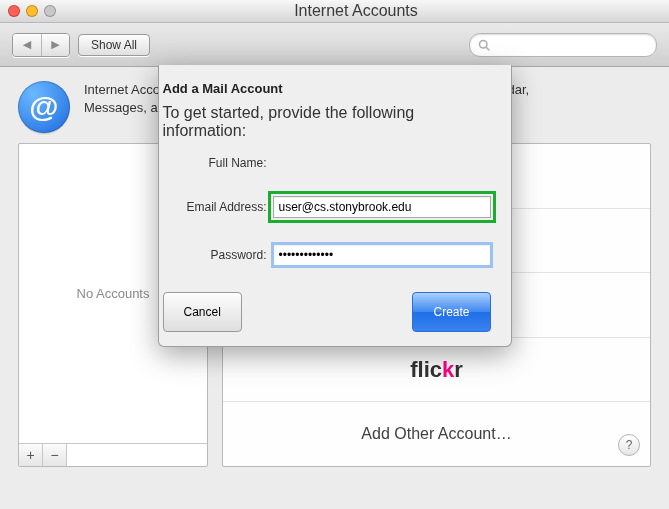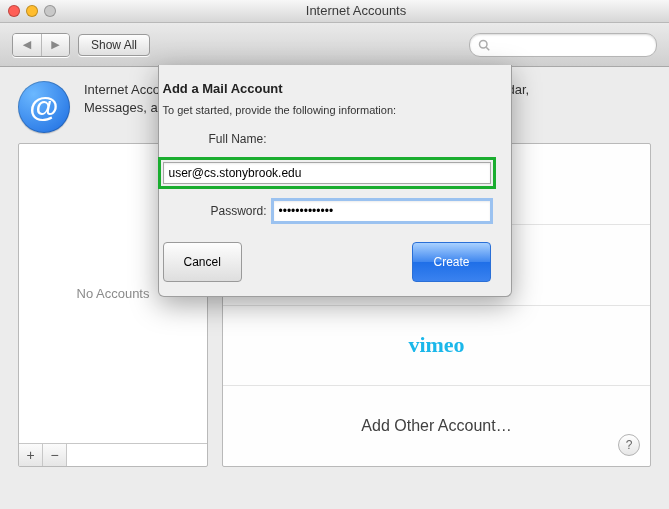--- a/index.html
+++ b/index.html
@@ -9,21 +9,21 @@
   font-size:13px;color:#222;
   background:#ececec;
   position:relative;overflow:hidden;
 }
 
 
 .titlebar{
   height:22px;line-height:22px;text-align:center;
   background:linear-gradient(to bottom,#f7f7f7,#d6d6d6);
   border-bottom:1px solid #b8b8b8;
-  font-size:13px;color:#3a3a3a;padding-left:43px;
+  font-size:16px;color:#3a3a3a;padding-left:43px;
 }
 .traffic{position:absolute;left:8px;top:5px;display:flex;gap:6px}
 .tl{width:12px;height:12px;border-radius:50%;box-shadow:inset 0 0 0 1px rgba(0,0,0,0.25)}
 .tl.red{background:#ff5f57}.tl.yel{background:#ffbd2e}.tl.grn{background:#c8c8c8}
 
 
 .toolbar{
   height:43px;background:linear-gradient(to bottom,#eaeaea,#cfcfcf);
   border-bottom:1px solid #a8a8a8;
   display:flex;align-items:center;padding:0 12px;gap:8px;
@@ -80,22 +80,22 @@
 .prov.other{color:#404040;font-weight:normal;font-size:16px}
 .help{position:absolute;right:10px;bottom:10px;width:20px;height:20px;border-radius:50%;border:1px solid #b3b3b3;background:linear-gradient(to bottom,#fff,#e6e6e6);color:#666;font-size:12px;display:flex;align-items:center;justify-content:center}
 
 
 .sheet-wrap{position:absolute;left:0;right:0;top:65px;display:flex;justify-content:center;pointer-events:none;z-index:50}
 .sheet{
   width:328px;background:#efefef;border:1px solid #9e9e9e;border-top:none;border-radius:0 0 6px 6px;
   box-shadow:0 8px 28px rgba(0,0,0,0.35);padding:16px 20px 14px 4px;pointer-events:auto;
 }
 .sheet h3{margin:0 0 8px 0;font-size:13px;font-weight:bold}
-.sheet .sub{font-size:11px;color:#333;margin-bottom:16px}
-.frow{display:flex;align-items:center;margin-bottom:16px}
+.sheet .sub{font-size:16px;color:#333;margin-bottom:16px}
+.frow{display:flex;align-items:center;margin-bottom:26px}
 .frow label{width:104px;text-align:right;padding-right:6px;font-size:12px;color:#333}
 .frow .field{flex:1}
 .txt{
   width:100%;height:22px;border:1px solid #a7a7a7;background:#fff;font-size:12px;padding:0 5px;box-sizing:border-box;
   box-shadow:inset 0 1px 2px rgba(0,0,0,0.08);
 }
 .txt.focus{outline:3px solid #9bc2f0;outline-offset:-1px}
 .hl{border:3px solid #1aad2f;padding:2px;margin:-5px}
 .btnrow{display:flex;justify-content:space-between;margin-top:20px}
 .mac-btn{
@@ -152,37 +152,41 @@
         <button>+</button>
         <button>−</button>
       </div>
     </div>
 
     <div class="providers">
       <div class="list">
         <div class="prov"></div>
         <div class="prov yahoo">YAHOO!</div>
         <div class="prov vimeo">vimeo</div>
+        <div class="prov flickr">
+            <span>flic<span class="k">k</span>r</span>
+          </div>
         <div class="prov other">Add Other Account…</div>
       </div>
       <div class="help">?</div>
     </div>
   </div>
 </div>
 
 <div class="sheet-wrap">
   <div class="sheet">
     <h3>Add a Mail Account</h3>
     <div class="sub">To get started, provide the following information:</div>
 
     <div class="frow">
       <label>Full Name:</label>
     </div>
 
     <div class="frow">
+      <label>Email Address:</label>
       <div class="field">
           <div class="hl"><input class="txt" type="text" value="user@cs.stonybrook.edu" style=""></div>
         </div>
     </div>
 
     <div class="frow">
       <label>Password:</label>
       <div class="field"><input class="txt focus" type="text" value="•••••••••••••" style=""></div>
     </div>
 

